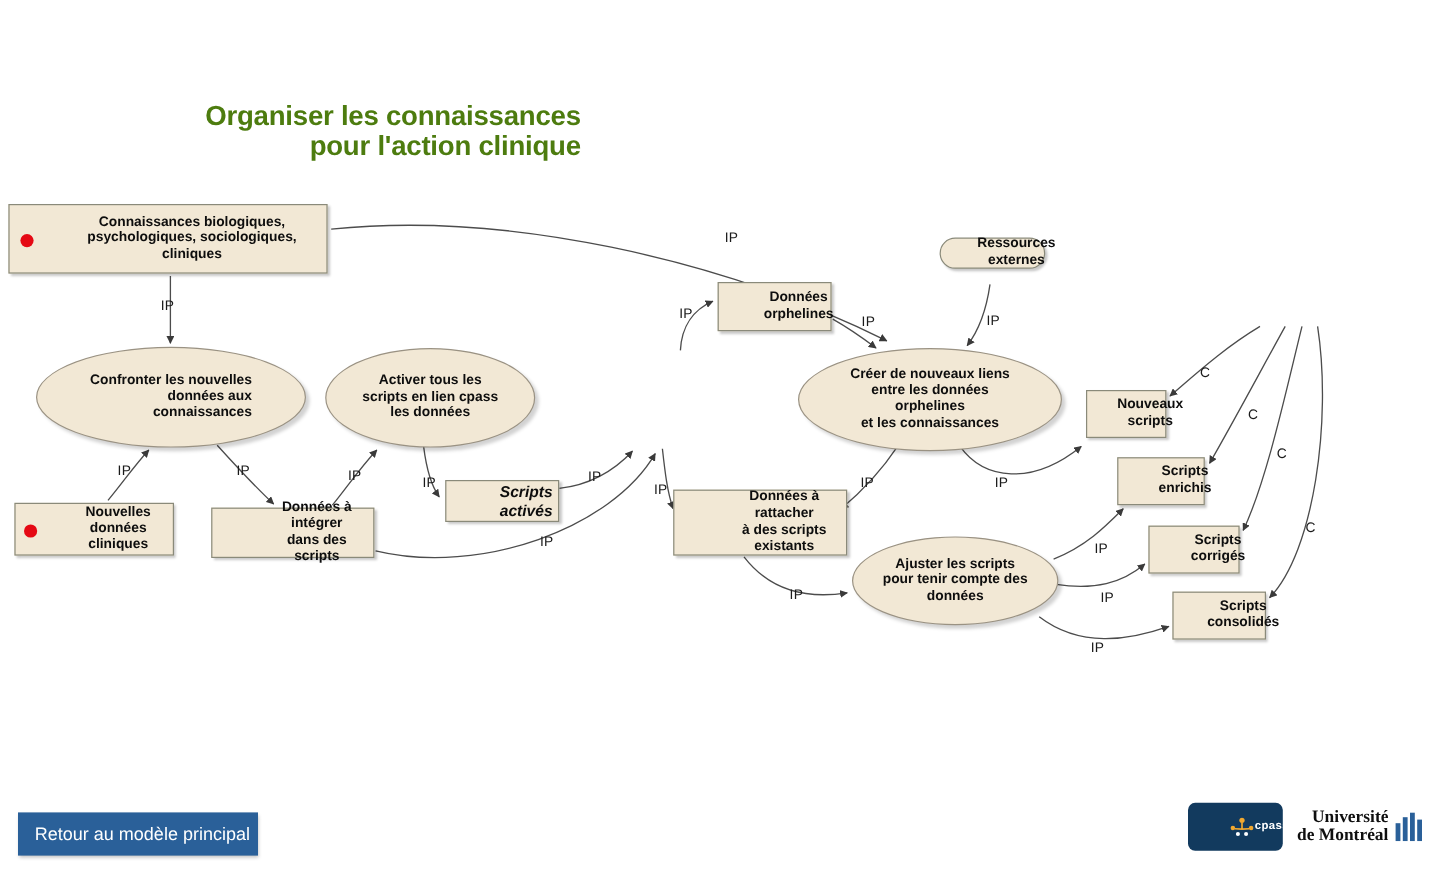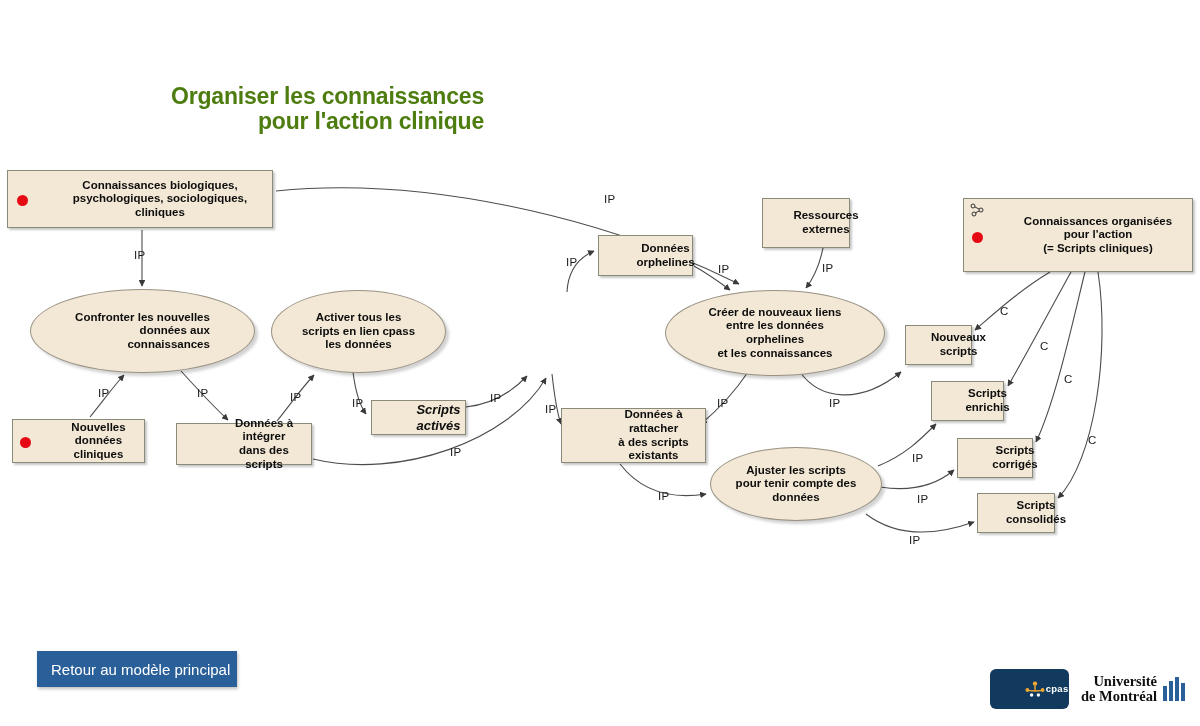--- a/index.html
+++ b/index.html
@@ -95,33 +95,32 @@
     font-size: 11.5px;
     font-family: "Liberation Sans", sans-serif;
     color: #1a1a1a;
     white-space: nowrap;
     letter-spacing: 0.2px;
   }
   
   #back-button {
     position: absolute;
     left: 15px;
-    top: 651px;
+    top: 677px;
     width: 200px;
     height: 36px;
     background: #2a6099;
     color: #ffffff;
     font-size: 15px;
     display: flex;
     align-items: center;
     padding-left: 14px;
     box-sizing: border-box;
     box-shadow: 1px 2px 3px rgba(0,0,0,0.25);
     cursor: pointer;
-    margin-left: 22px;
   }
   #logos {
     position: absolute;
     right: 12px;
     top: 666px;
     height: 46px;
     display: flex;
     align-items: center;
     gap: 12px;
   }
@@ -203,49 +202,37 @@
         <path d="M 1098,272 C 1110,350 1095,460 1058,498" fill="none" stroke="#4c4c4c" stroke-width="1.1" marker-end="url(#arrow)"></path>
       </g>
   </svg>
 
   <div id="nodes">
       <div class="node box" style="left: 7px; top: 170px; width: 266px; height: 58px;">
         <span class="reddot" style="left: 9px; top: 24px; background: rgb(229, 9, 20);"></span>
         <span class="label" style="font-size: 11.5px;">Connaissances biologiques,
 psychologiques, sociologiques, cliniques</span>
       </div>
-      <div class="node box" style="left: 963px; top: 198px; width: 230px; height: 74px;">
-        <span class="hier-icon"><svg width="14" height="14" viewBox="0 0 14 14" xmlns="http://www.w3.org/2000/svg">
-            <circle cx="3" cy="3" r="2" fill="none" stroke="#333" stroke-width="1"></circle>
-            <circle cx="11" cy="7" r="2" fill="none" stroke="#333" stroke-width="1"></circle>
-            <circle cx="4" cy="11" r="2" fill="none" stroke="#333" stroke-width="1"></circle>
-            <path d="M5 4 L9 6 M5.2 10 L9.2 8" stroke="#333" stroke-width="1" fill="none"></path>
-          </svg></span>
-        <span class="reddot" style="left: 8px; top: 33px; background: rgb(229, 9, 20);"></span>
-        <span class="label" style="font-size: 11.5px;">Connaissances organisées
-pour l'action
-(= Scripts cliniques)</span>
-      </div>
       <div class="node box" style="left: 12px; top: 419px; width: 133px; height: 44px;">
         <span class="reddot" style="left: 7px; top: 17px; background: rgb(229, 9, 20);"></span>
         <span class="label" style="font-size: 11.5px;">Nouvelles données
 cliniques</span>
       </div>
       <div class="node box" style="left: 176px; top: 423px; width: 136px; height: 42px;">
         <span class="label" style="font-size: 11.5px;">Données à intégrer
 dans des scripts</span>
       </div>
       <div class="node box" style="left: 371px; top: 400px; width: 95px; height: 35px;">
         <span class="label" style="font-size: 13px; font-style: italic;">Scripts activés</span>
       </div>
       <div class="node box" style="left: 598px; top: 235px; width: 95px; height: 41px;">
         <span class="label" style="font-size: 11.5px;">Données
 orphelines</span>
       </div>
-      <div class="node box" style="left: 762px; top: 198px; width: 88px; height: 50px;">
+      <div class="node box" style="left: 783px; top: 198px; width: 88px; height: 26px; border-radius: 17px;">
         <span class="label" style="font-size: 11.5px;">Ressources
 externes</span>
       </div>
       <div class="node box" style="left: 561px; top: 408px; width: 145px; height: 55px;">
         <span class="label" style="font-size: 11.5px;">Données à rattacher
 à des scripts
 existants</span>
       </div>
       <div class="node box" style="left: 905px; top: 325px; width: 67px; height: 40px;">
         <span class="label" style="font-size: 11.5px;">Nouveaux

